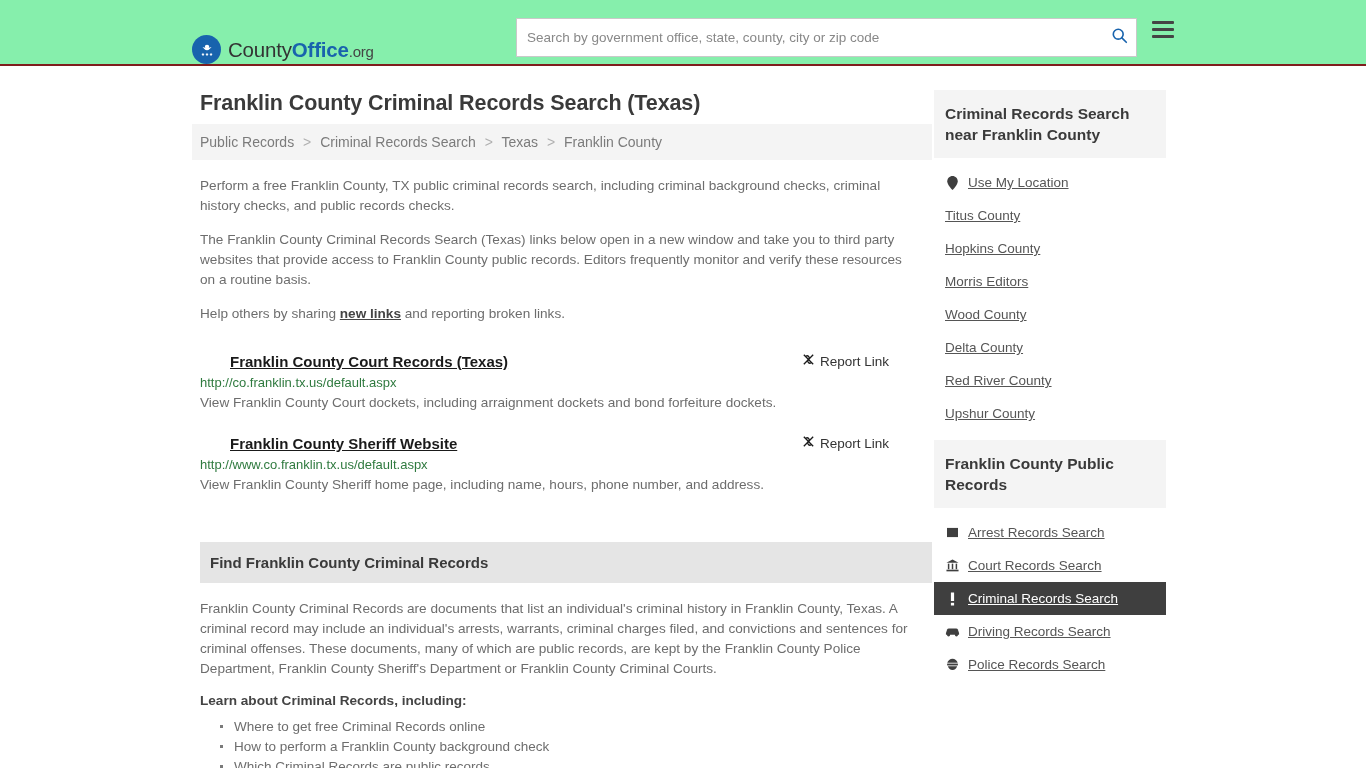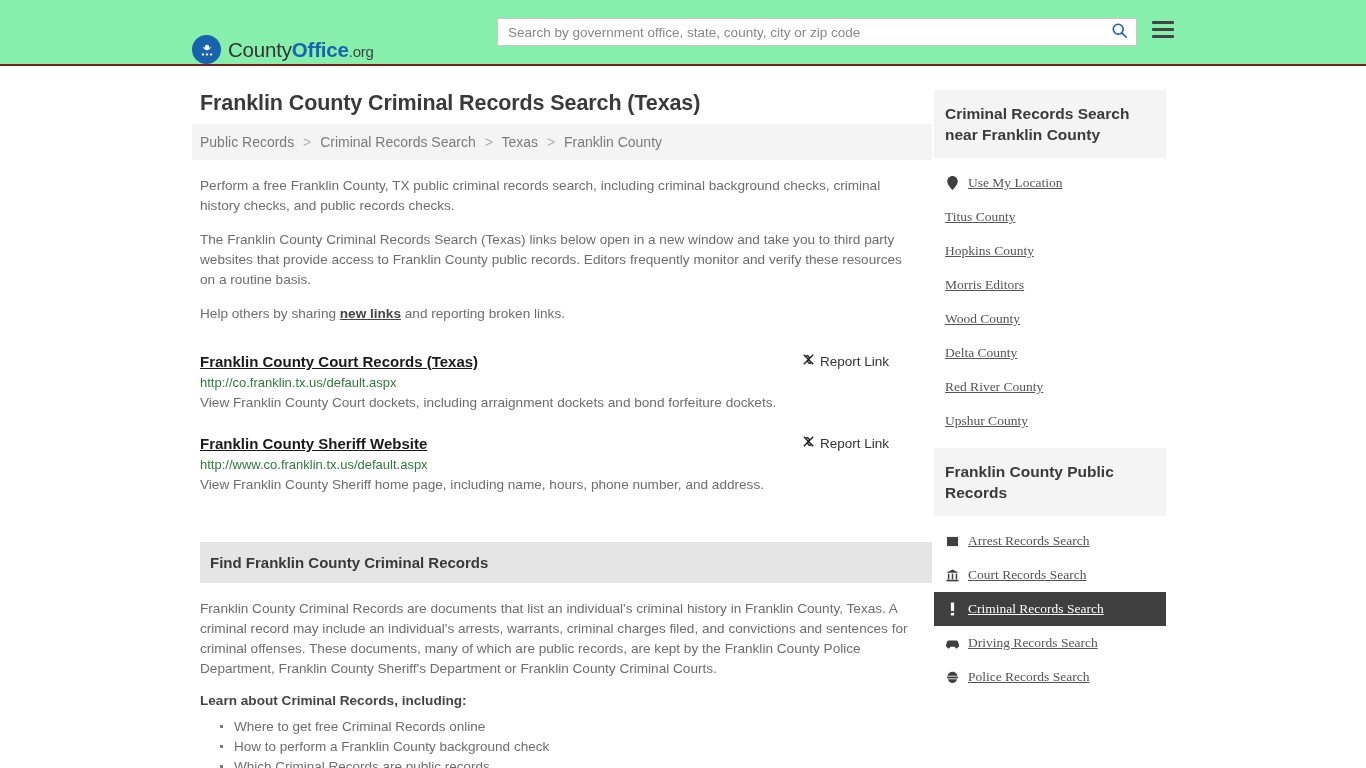--- a/index.html
+++ b/index.html
@@ -49,26 +49,27 @@
   .search-area {
     position: absolute;
     left: 497px;
     top: 18px;
     width: 640px;
     display: flex;
     align-items: center;
   }
   .search-box {
     width: 640px;
-    height: 28px;
+    height: 39px;
     background: #ffffff;
     border: 1px solid #c9c9c9;
     display: flex;
     align-items: center;
     padding: 0 8px;
+    margin-left: 19px;
   }
   .search-input {
     flex: 1;
     border: none;
     outline: none;
     font-family: "Liberation Sans", sans-serif;
     font-size: 13.5px;
     color: #333;
     background: transparent;
   }
@@ -145,20 +146,21 @@
     display: flex;
     align-items: baseline;
     justify-content: space-between;
   }
   .result-title {
     font-size: 15px;
     font-weight: bold;
     color: #1a1a1a;
     text-decoration: underline;
     cursor: pointer;
+    margin-left: 30px;
   }
   .report-link {
     display: flex;
     align-items: center;
     gap: 4px;
     font-size: 13.5px;
     color: #333333;
     cursor: pointer;
     white-space: nowrap;
     padding-right: 43px;
@@ -235,21 +237,20 @@
     display: flex;
     align-items: center;
     gap: 8px;
     padding: 9px 11px;
     font-size: 13.5px;
   }
   .side-item a {
     color: #555555;
     text-decoration: underline;
     cursor: pointer;
-    font-family: Liberation Serif, serif;
   }
   .side-item.active {
     background: #3f3f3f;
   }
   .side-item.active a { color: #ffffff; }
   .side-icon {
     width: 15px;
     display: inline-flex;
     align-items: center;
     justify-content: center;

